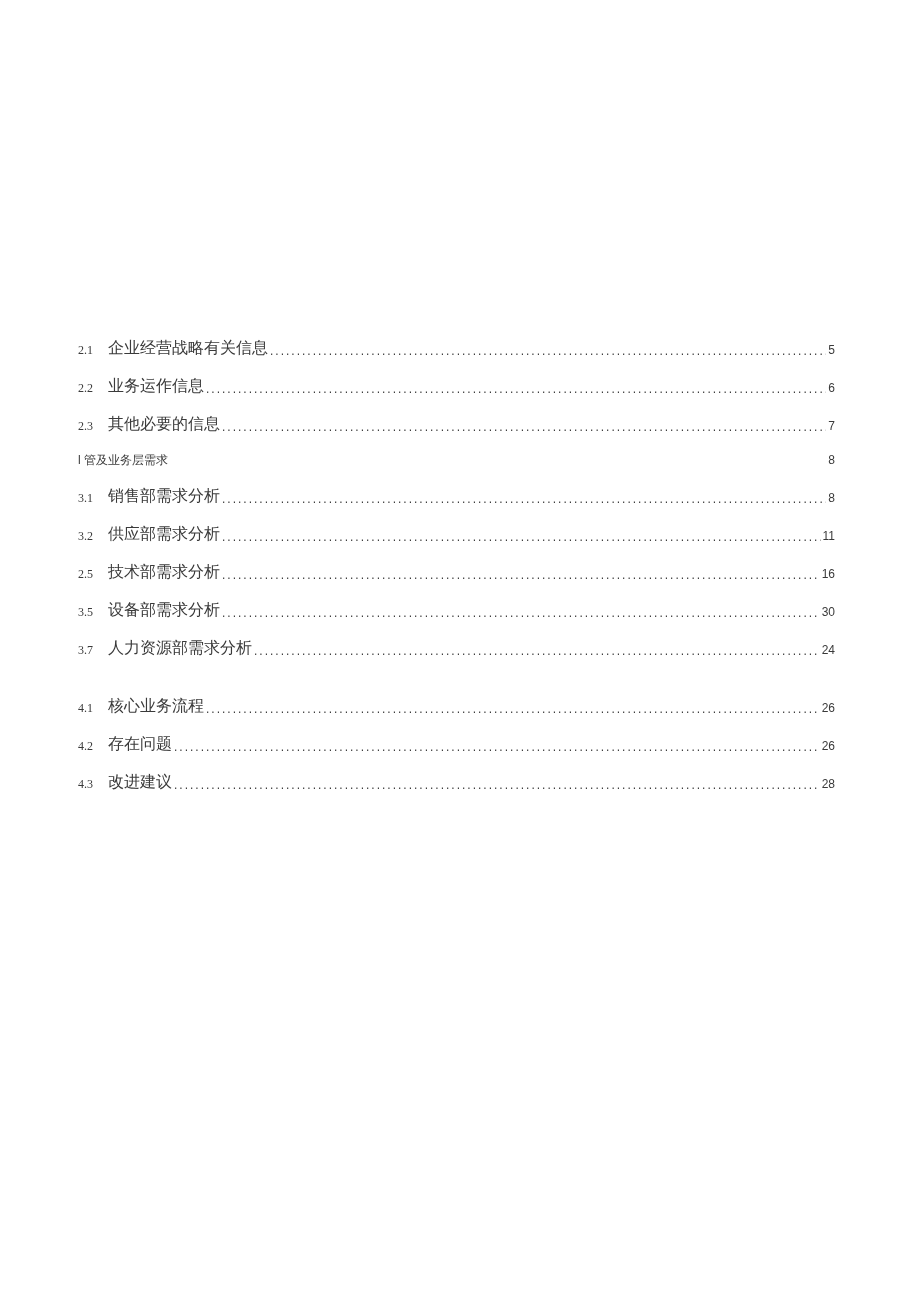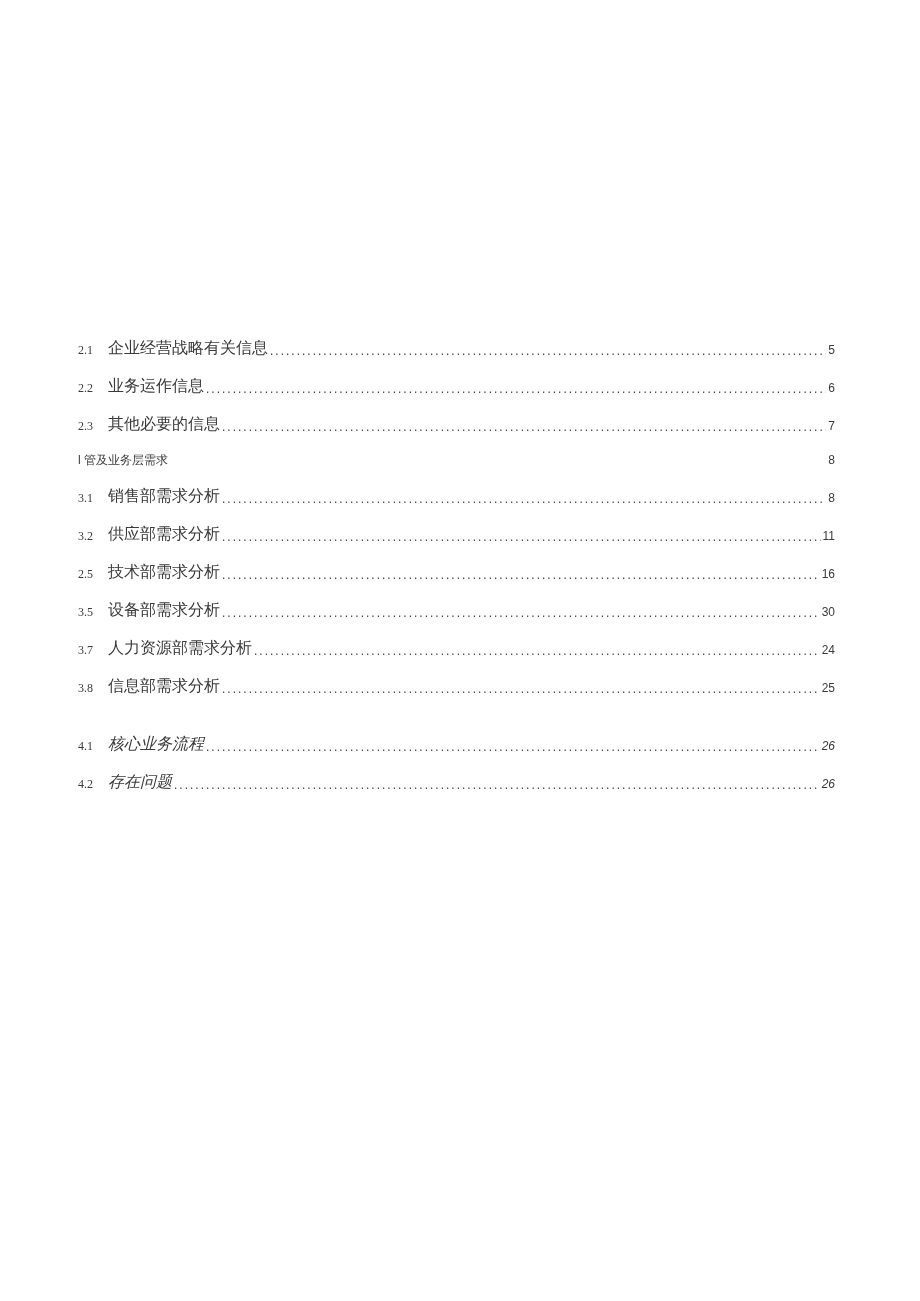--- a/index.html
+++ b/index.html
@@ -56,21 +56,21 @@
     line-height:1;
     margin:30px 0 22px 0;
     font-size:12px;
     white-space:nowrap;
     font-weight:400;
   }
   .section-title-left{flex:0 0 auto;}
   .section-spacer{flex:1 1 auto;}
   .section-page{flex:0 0 auto;font-family:Arial,Helvetica,sans-serif;}
   .italic .toc-title,
-  .italic .toc-page{font-style:italic;}
+  .italic .toc-page{}
   .block2{margin-top:8px;}
   .block3{margin-top:42px;}
 </style>
 </head>
 <body>
 
 <div class="page">
 
   <div>
     <div class="toc-row">
@@ -123,36 +123,36 @@
       <span class="toc-title">设备部需求分析</span>
       <span class="toc-leader"></span>
       <span class="toc-page">30</span>
     </div>
     <div class="toc-row">
       <span class="toc-num">3.7</span>
       <span class="toc-title">人力资源部需求分析</span>
       <span class="toc-leader"></span>
       <span class="toc-page">24</span>
     </div>
-    <div class="toc-row">
-      <span class="toc-num">3.8</span>
-      <span class="toc-title">信息部需求分析</span>
-      <span class="toc-leader"></span>
-      <span class="toc-page">25</span>
-    </div>
   </div>
 
   <div class="block3">
     <div class="toc-row italic">
       <span class="toc-num">4.1</span>
       <span class="toc-title">核心业务流程</span>
       <span class="toc-leader"></span>
       <span class="toc-page">26</span>
     </div>
     <div class="toc-row italic">
       <span class="toc-num">4.2</span>
       <span class="toc-title">存在问题</span>
       <span class="toc-leader"></span>
       <span class="toc-page">26</span>
     </div>
+    <div class="toc-row">
+      <span class="toc-num">4.3</span>
+      <span class="toc-title">改进建议</span>
+      <span class="toc-leader"></span>
+      <span class="toc-page">28</span>
+    </div>
   </div>
 
 </div>
 
 </body></html>

